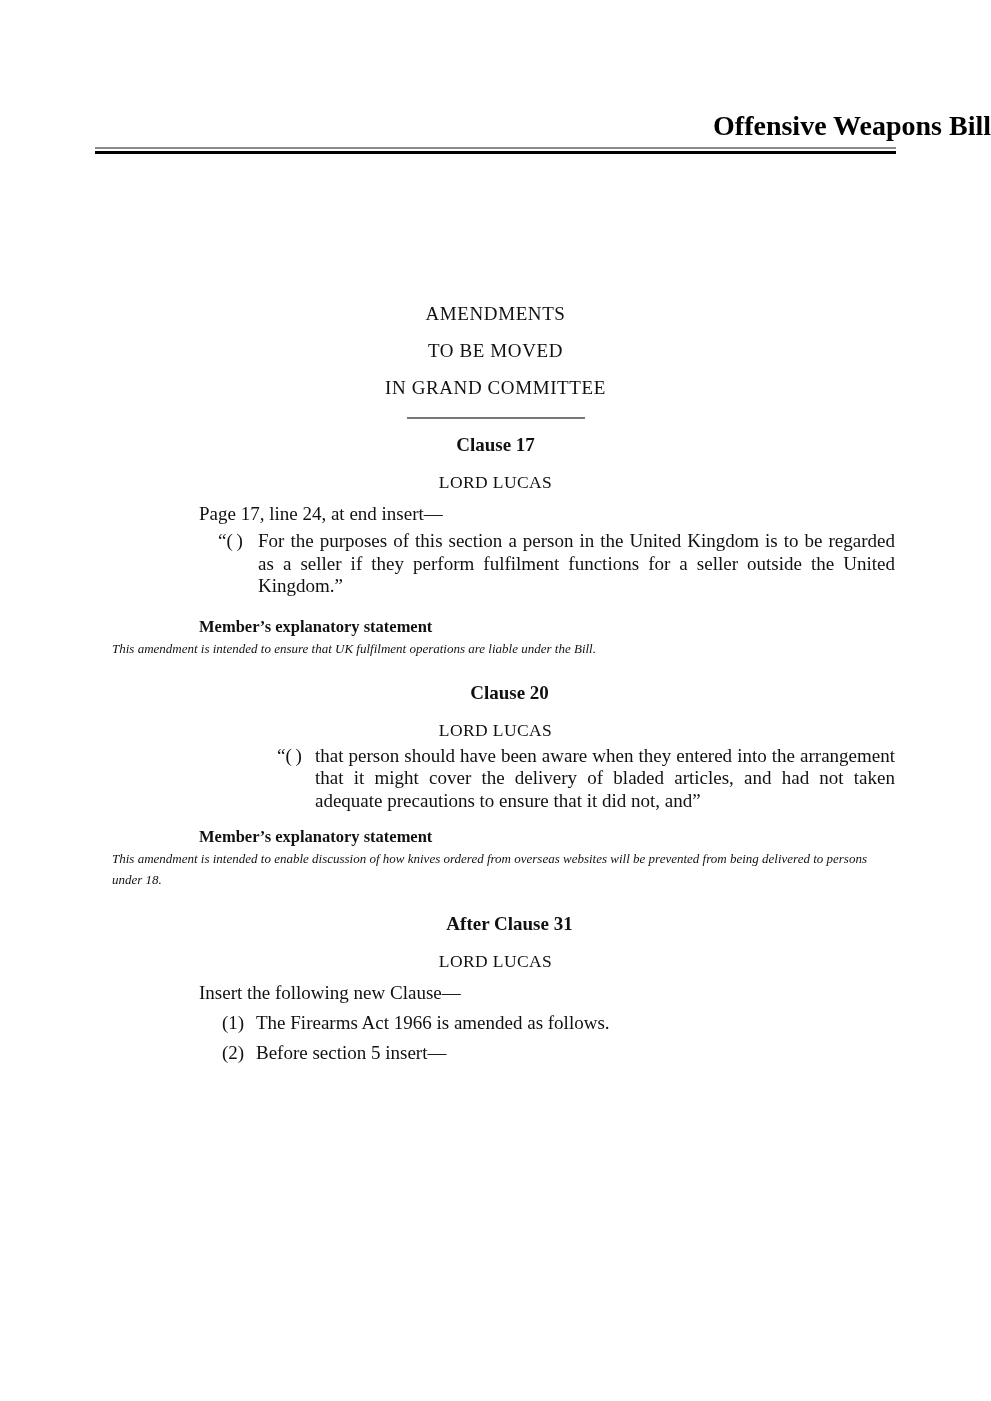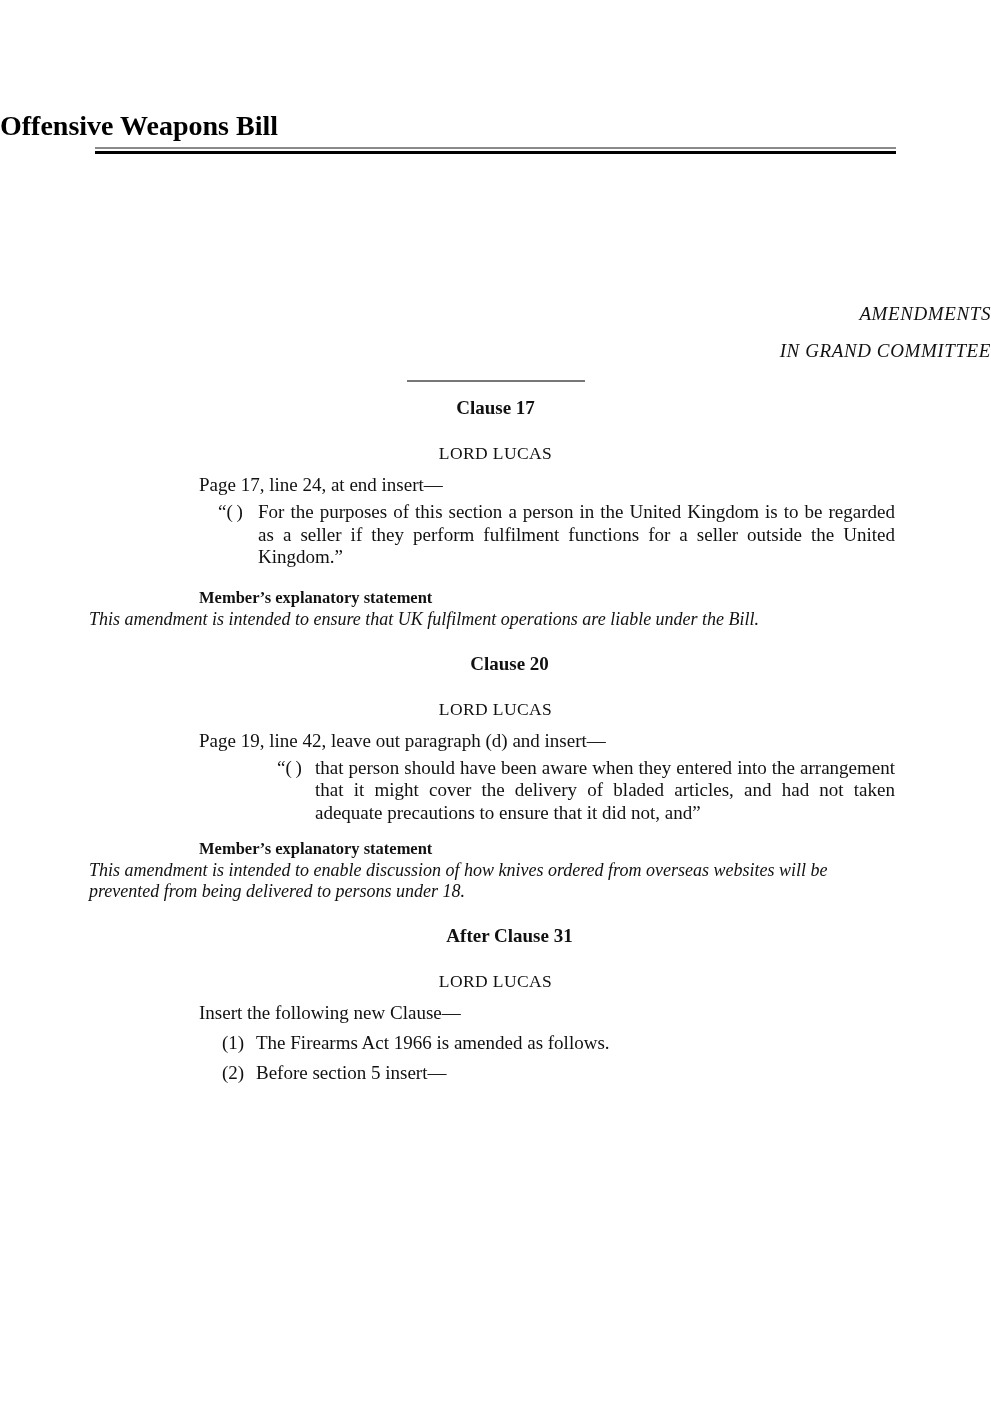--- a/index.html
+++ b/index.html
@@ -9,36 +9,35 @@
     width: 991px;
     height: 1401px;
     margin: 0 auto;
     background: #ffffff;
     font-family: "Liberation Serif", "DejaVu Serif", serif;
     color: #111111;
     overflow: hidden;
   }
   .bill-title {
     margin-top: 110px;
-    text-align: left;
+    text-align: right;
     font-size: 28px;
     line-height: 32px;
     font-weight: bold;
     color: #000;
   }
   .title-rule {
     margin: 5px 95px 0 95px;
     border-top: 2px solid #8a8a8a;
     border-bottom: 3px solid #000;
     height: 7px;
   }
   .preamble {
     margin-top: 150px;
-    text-align: right;
-    font-style: italic;
+    text-align: center;
   }
   .preamble-line {
     font-size: 19px;
     line-height: 20px;
     letter-spacing: 0.6px;
     margin-bottom: 17px;
   }
   .section-divider {
     width: 178px;
     margin: 19px auto 0 auto;
@@ -50,21 +49,21 @@
     font-size: 19px;
     line-height: 20px;
   }
   .clause-heading.first { margin-top: 16px; }
   .clause-heading.later { margin-top: 24px; padding-left: 28px; }
   .member-name {
     text-align: center;
     font-size: 17.5px;
     line-height: 18px;
     letter-spacing: 0.4px;
-    margin-top: 26px;
+    margin-top: 18px;
   }
   .instruction {
     margin: 13px 96px 0 199px;
     font-size: 19px;
     line-height: 20px;
   }
   .quote {
     display: flex;
     margin-top: 6px;
     margin-right: 96px;
@@ -80,22 +79,22 @@
     text-align: justify;
   }
   .explanatory-label {
     margin: 20px 96px 0 199px;
     font-size: 16.5px;
     line-height: 18px;
     font-weight: bold;
   }
   .explanatory-label.tight { margin-top: 16px; }
   .explanatory-text {
-    margin: 2px 96px 0 89px;
-    font-size: 18px;
+    margin: 2px 96px 0 112px;
+    font-size: 13px;
     line-height: 21px;
     font-style: italic;
     font-family: Liberation Serif, serif;
   }
   .new-clause-title {
     margin: 9px 96px 0 199px;
     font-size: 19px;
     line-height: 20px;
     font-weight: bold;
   }
@@ -130,41 +129,41 @@
 </head>
 <body>
 
 <div class="page">
 
   <div class="bill-title">Offensive Weapons Bill</div>
   <div class="title-rule"></div>
 
   <div class="preamble">
     <div class="preamble-line">AMENDMENTS</div>
+    <div class="preamble-line">TO BE MOVED</div>
     <div class="preamble-line">IN GRAND COMMITTEE</div>
   </div>
 
   <div class="section-divider"></div>
 
   <div>
     <div class="clause-heading first">Clause 17</div>
     <div class="member-name">LORD LUCAS</div>
     <div class="instruction">Page 17, line 24, at end insert—</div>
     <div class="quote q1">
       <span class="quote-marker">“( )</span>
       <span class="quote-text">For the purposes of this section a person in the United Kingdom is to be regarded as a seller if they perform fulfilment functions for a seller outside the United Kingdom.”</span>
     </div>
     <div class="explanatory-label">Member’s explanatory statement</div>
     <div class="explanatory-text">This amendment is intended to ensure that UK fulfilment operations are liable under the Bill.</div>
   </div>
 
   <div>
     <div class="clause-heading later">Clause 20</div>
     <div class="member-name">LORD LUCAS</div>
-    <div class="instruction">Page 19, line 42, leave out paragraph (d) and insert—</div>
     <div class="quote q2">
       <span class="quote-marker">“( )</span>
       <span class="quote-text">that person should have been aware when they entered into the arrangement that it might cover the delivery of bladed articles, and had not taken adequate precautions to ensure that it did not, and”</span>
     </div>
     <div class="explanatory-label tight">Member’s explanatory statement</div>
     <div class="explanatory-text">This amendment is intended to enable discussion of how knives ordered from overseas websites will be prevented from being delivered to persons under 18.</div>
   </div>
 
   <div>
     <div class="clause-heading later">After Clause 31</div>

